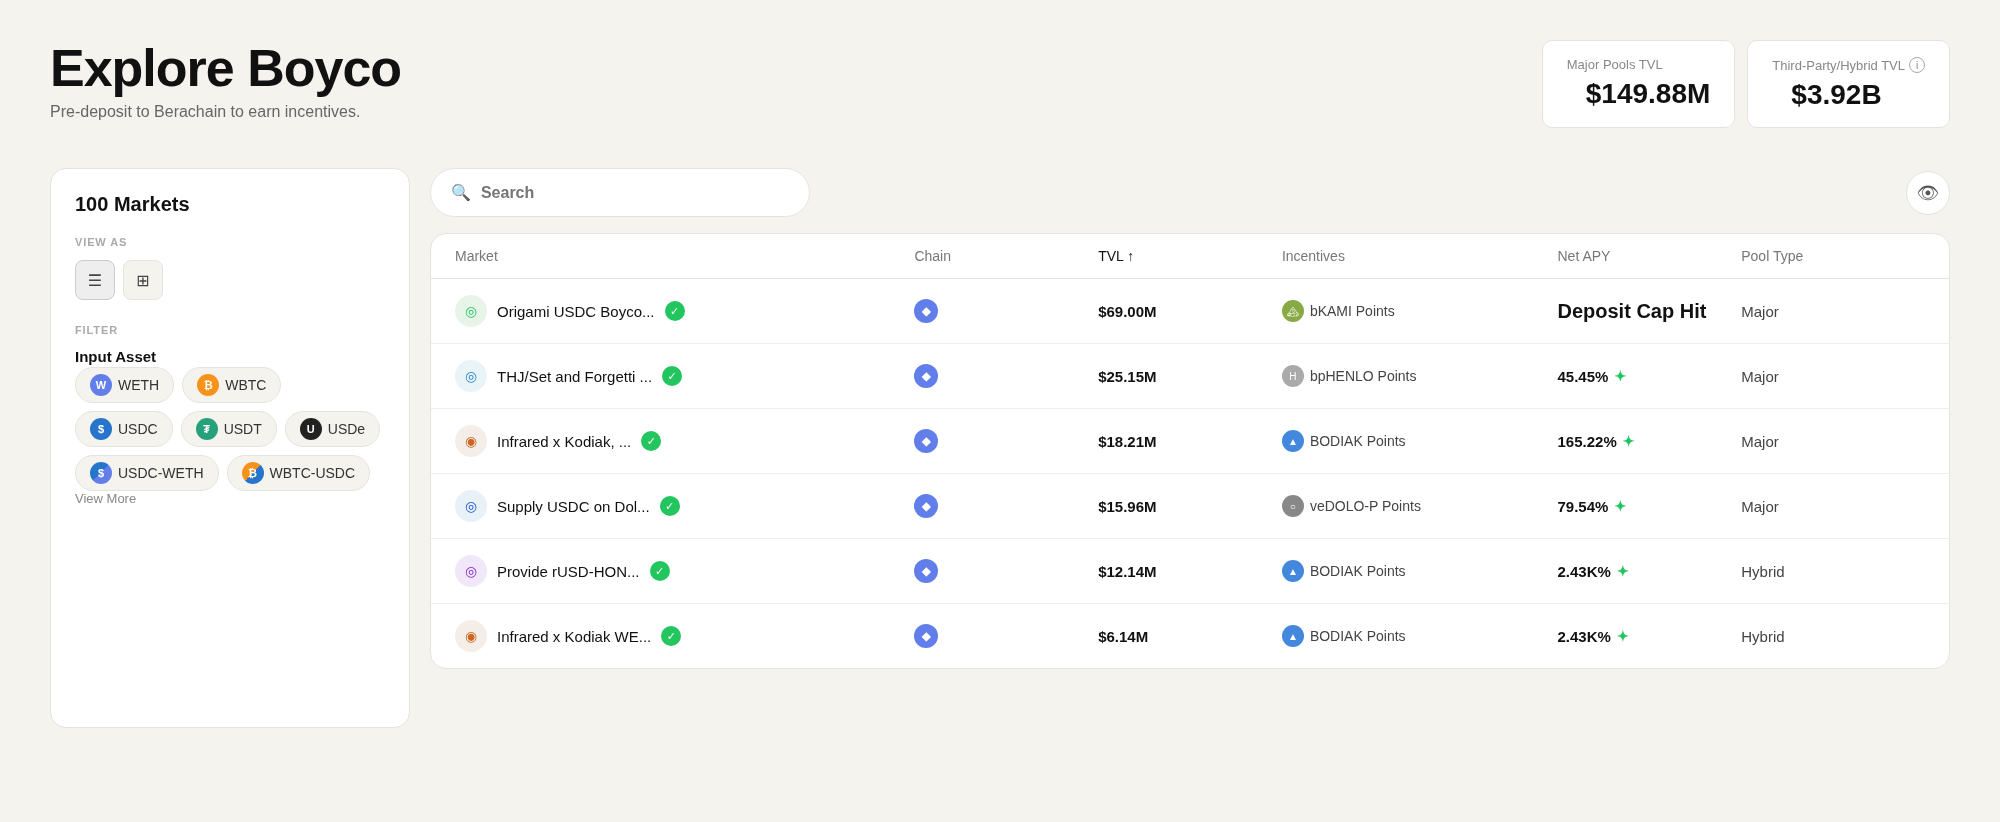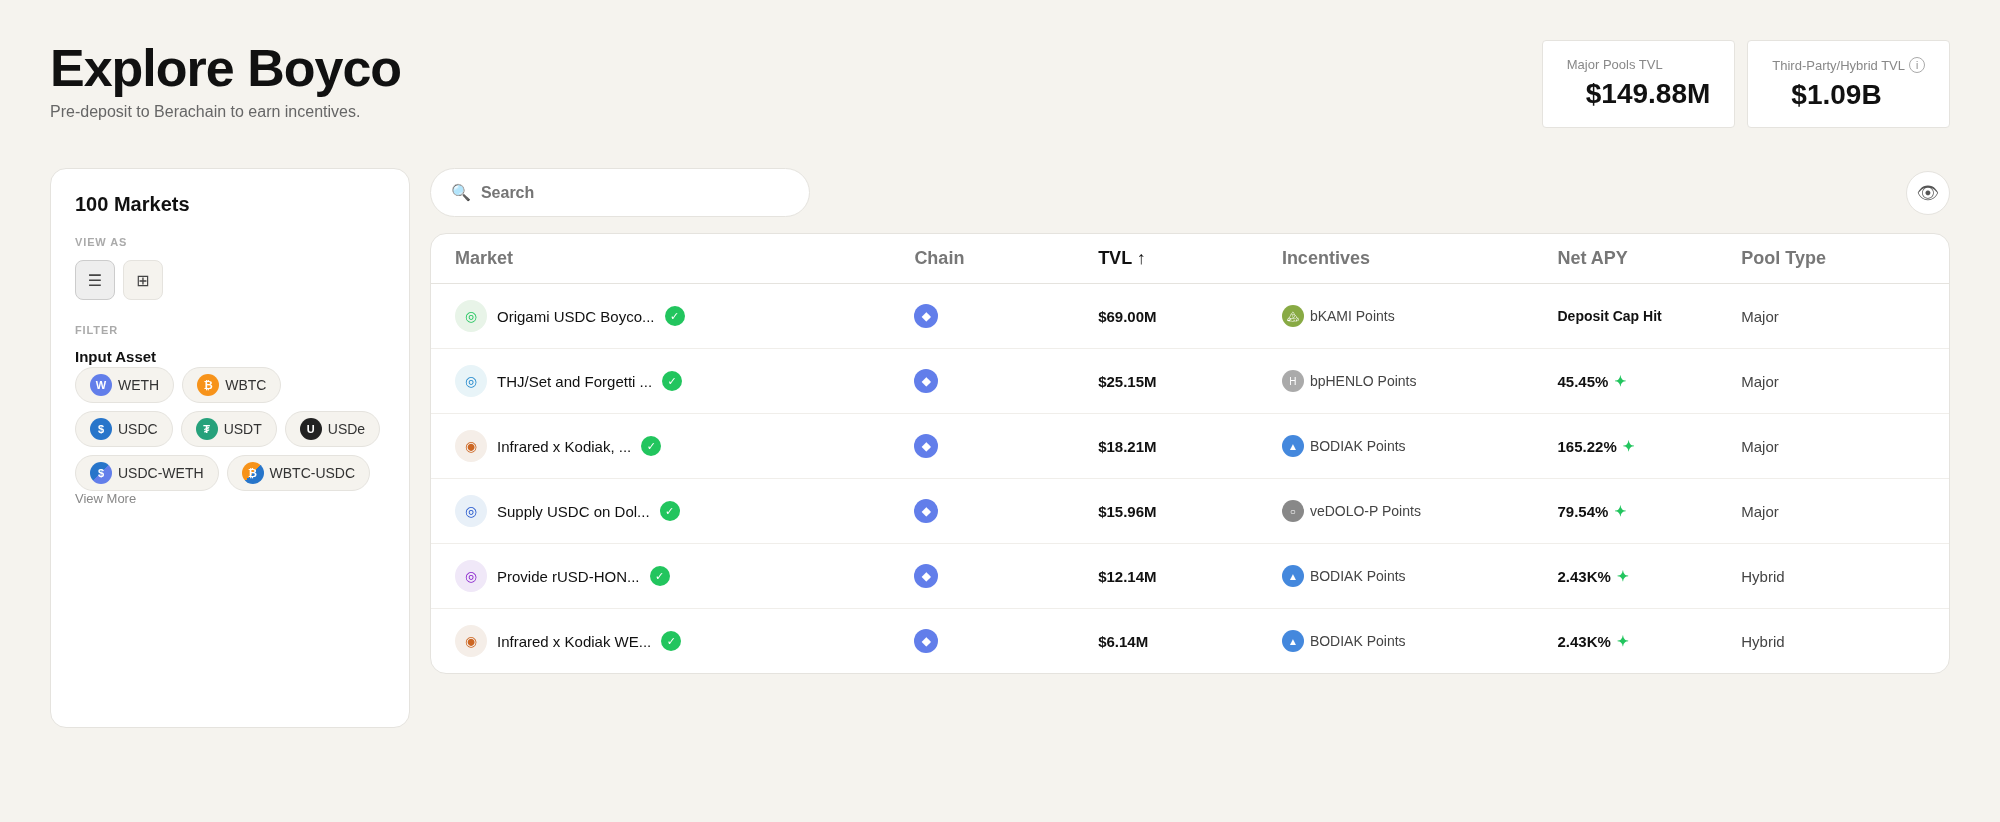--- a/index.html
+++ b/index.html
@@ -33,21 +33,21 @@
     }
 
     .stats-area {
       display: flex;
       gap: 12px;
     }
 
     .stat-card {
       background: #fff;
       border: 1px solid #e5e3de;
-      border-radius: 4px;
+      border-radius: 10px;
       padding: 16px 24px;
       min-width: 160px;
     }
 
     .stat-label {
       font-size: 13px;
       color: #888;
       margin-bottom: 6px;
       display: flex;
       align-items: center;
@@ -239,23 +239,23 @@
     }
 
     .table-header {
       display: grid;
       grid-template-columns: 2.5fr 1fr 1fr 1.5fr 1fr 1fr;
       padding: 14px 24px;
       border-bottom: 1px solid #e5e3de;
     }
 
     .th {
-      font-size: 18px;
+      font-size: 14px;
       color: #777;
-      font-weight: 700;
+      font-weight: 400;
     }
 
     .th.active {
       color: #111;
       display: flex;
       align-items: center;
       gap: 4px;
     }
 
     .table-row {
@@ -351,21 +351,21 @@
       display: flex;
       align-items: center;
       gap: 6px;
       font-size: 15px;
       font-weight: 600;
       color: #111;
     }
 
     .apy-cell.deposit-cap {
       font-weight: 700;
-      font-size: 14px;
+      font-size: 20px;
     }
 
     .sparkle {
       color: #22c55e;
       font-size: 14px;
     }
 
     .pool-type-cell {
       font-size: 15px;
       color: #444;
@@ -407,21 +407,21 @@
   <div class="stats-area">
     <div class="stat-card">
       <div class="stat-label">Major Pools TVL</div>
       <div class="stat-value">$149.88M</div>
     </div>
     <div class="stat-card">
       <div class="stat-label">
         <span>Third-Party/Hybrid TVL</span>
         <span class="info-circle">i</span>
       </div>
-      <div class="stat-value">$1.09B</div>
+      <div class="stat-value">$3.92B</div>
     </div>
   </div>
 </div>
 
 <div class="main-content">
   <div class="sidebar">
     <div class="markets-count">
       <span>100</span>&nbsp;<span>Markets</span>
     </div>
 

